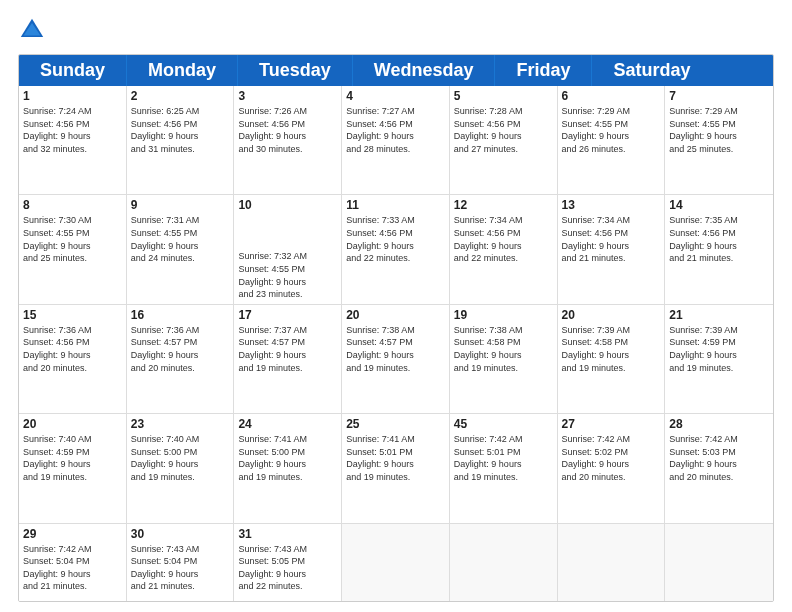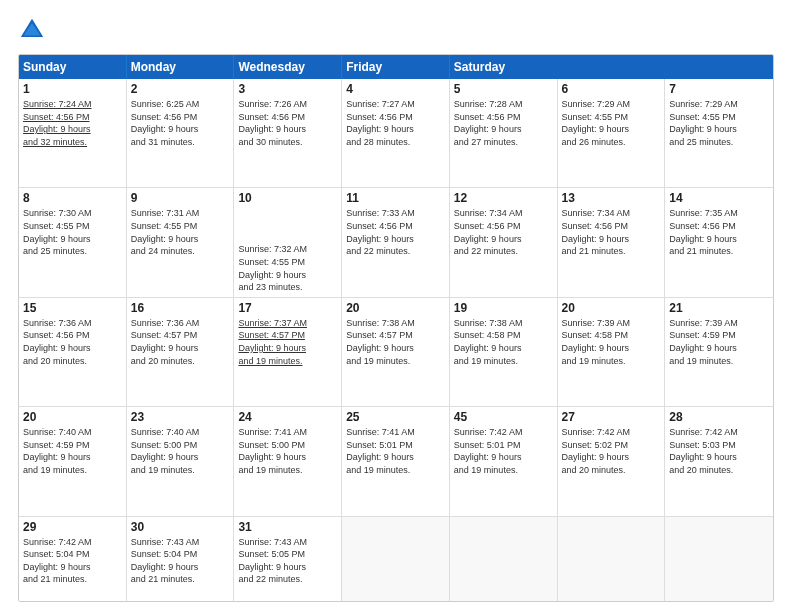--- a/index.html
+++ b/index.html
@@ -59,23 +59,23 @@
       border-radius: 2px;
       overflow: hidden;
     }
     .cal-header {
       display: grid;
       grid-template-columns: repeat(7, 1fr);
       background: #1565c0;
     }
     .cal-header-cell {
       color: #fff;
-      font-size: 12px;
+      font-size: 18px;
       font-weight: bold;
-      padding: 5px 4px;
+      padding: 5px 21px;
       text-align: left;
       border-right: 1px solid #1976d2;
     }
     .cal-header-cell:last-child { border-right: none; }
     .cal-body {
       display: grid;
       grid-template-rows: repeat(5, 1fr);
     }
     .cal-week {
       display: grid;
@@ -127,29 +127,30 @@
     <div class="title-block">
       <div class="month-year"></div>
       <div class="location"></div>
     </div>
   </div>
 
   <div class="calendar">
     <div class="cal-header" id="cal-header">
         <div class="cal-header-cell">Sunday</div>
         <div class="cal-header-cell">Monday</div>
+        <div class="cal-header-cell">Tuesday</div>
         <div class="cal-header-cell">Wednesday</div>
         <div class="cal-header-cell">Friday</div>
         <div class="cal-header-cell">Saturday</div>
       </div>
     <div class="cal-body" id="cal-body">
         <div class="cal-week">
           <div class="cal-cell">
             <span class="day-num">1</span>
-            <div class="cell-text" style="white-space: pre-line; text-decoration: underline;">Sunrise: 7:24 AM
+            <div class="cell-text" style="white-space: pre-line;">Sunrise: 7:24 AM
 Sunset: 4:56 PM
 Daylight: 9 hours
 and 32 minutes.</div>
           </div>
           <div class="cal-cell">
             <span class="day-num">2</span>
             <div class="cell-text" style="white-space: pre-line;">Sunrise: 6:25 AM
 Sunset: 4:56 PM
 Daylight: 9 hours
 and 31 minutes.</div>
@@ -251,21 +252,21 @@
           </div>
           <div class="cal-cell">
             <span class="day-num">16</span>
             <div class="cell-text" style="white-space: pre-line;">Sunrise: 7:36 AM
 Sunset: 4:57 PM
 Daylight: 9 hours
 and 20 minutes.</div>
           </div>
           <div class="cal-cell">
             <span class="day-num">17</span>
-            <div class="cell-text" style="white-space: pre-line; text-decoration: underline;">Sunrise: 7:37 AM
+            <div class="cell-text" style="white-space: pre-line;">Sunrise: 7:37 AM
 Sunset: 4:57 PM
 Daylight: 9 hours
 and 19 minutes.</div>
           </div>
           <div class="cal-cell">
             <span class="day-num">20</span>
             <div class="cell-text" style="white-space: pre-line;">Sunrise: 7:38 AM
 Sunset: 4:57 PM
 Daylight: 9 hours
 and 19 minutes.</div>

